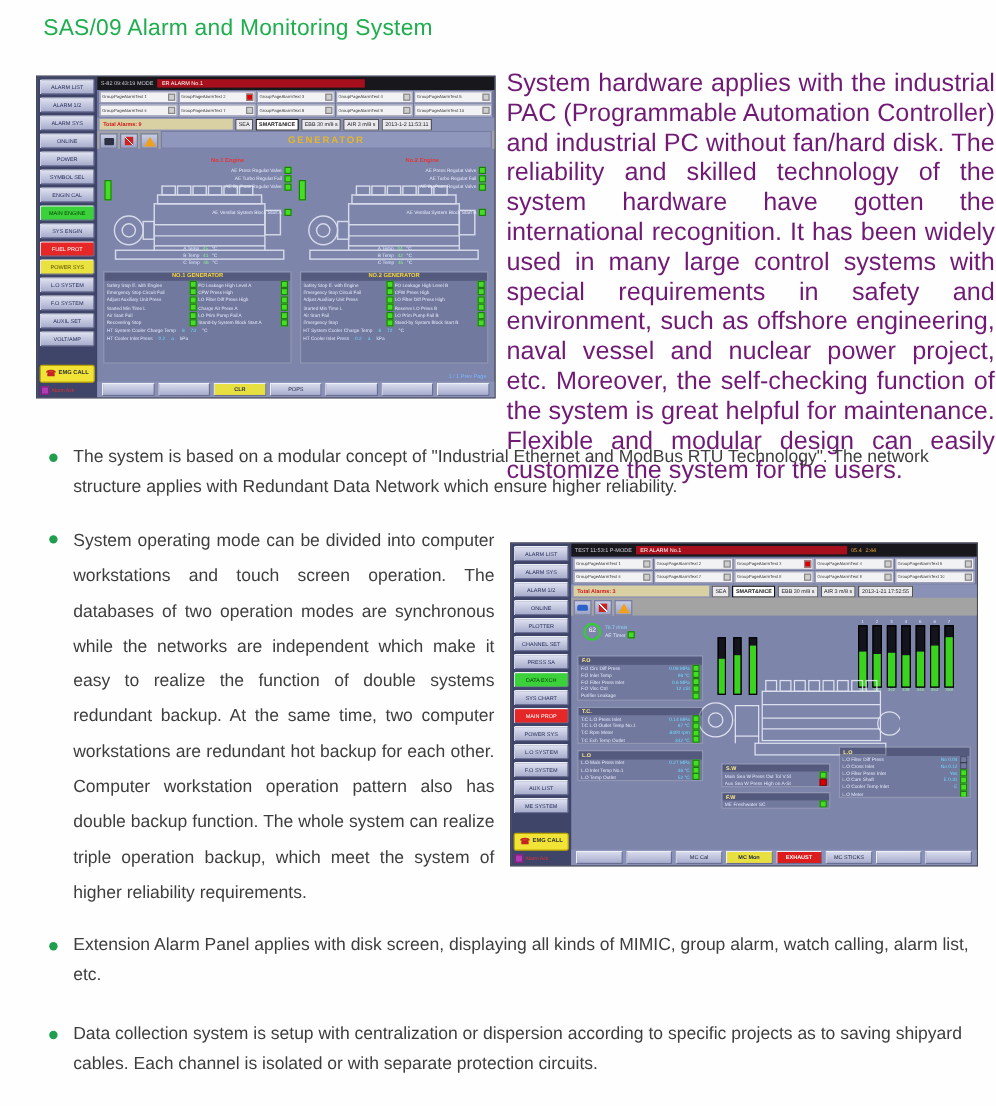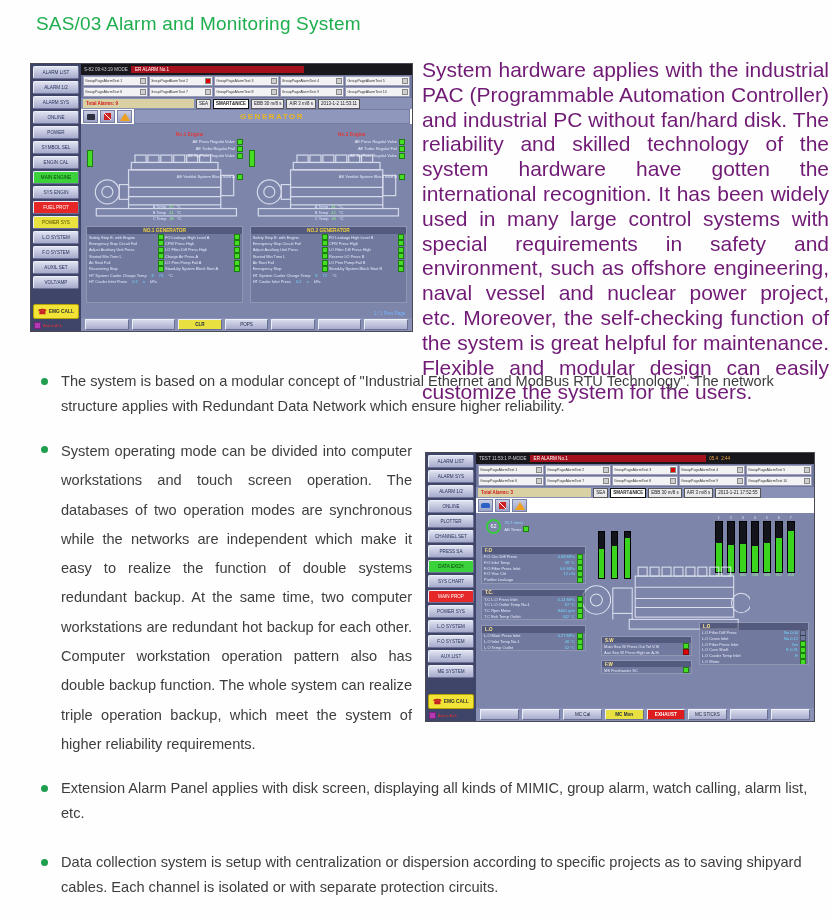--- a/index.html
+++ b/index.html
@@ -41,21 +41,21 @@
   .gcell{height:8px;background:#f2f2f4;border:1px solid #9b9db6;display:flex;align-items:center;justify-content:space-between;padding:0 1px;overflow:hidden;cursor:pointer}
   .gtxt{font-size:3.6px;color:#333;white-space:nowrap;overflow:hidden}
   .gind{width:4px;height:4px;background:#cfcfcf;border:1px solid #888;flex:0 0 auto}
   .gind.alarm{background:#e00000}
 
   .status{height:11px;display:flex;align-items:center;gap:2px;background:#8a91b6;padding:0 2px;font-size:4.5px}
   .st-total{flex:0 0 33%;background:#d9d0a4;color:#d01818;height:9px;line-height:9px;padding-left:3px;font-weight:bold;white-space:nowrap;overflow:hidden}
   .st-box{background:#e9e9ee;border:1px solid #555;color:#222;height:8px;line-height:8px;padding:0 2px;white-space:nowrap}
   .st-box.lit{background:#fff;border-color:#111;font-weight:bold}
 
-  .toolbar{height:15px;display:flex;align-items:center;gap:2px;background:#ffffff;padding:0 2px}
+  .toolbar{height:15px;display:flex;align-items:flex-end;gap:2px;background:#a3a3a3;padding:0 2px}
   .icbox{width:13px;height:11px;border:1px solid #777ea6;background:linear-gradient(#c9cde2,#9ba2c6);display:flex;align-items:center;justify-content:center;cursor:pointer}
   .ic-print{width:8px;height:6px;background:#2c3040;border-radius:1px}
   .ic-ship{width:9px;height:5px;background:#2a62c8;border-radius:2px 2px 1px 1px}
   .ic-tools{width:7px;height:7px;background:linear-gradient(45deg,#c22 45%,#fff 45%,#fff 55%,#c22 55%)}
   .ic-warn{width:0;height:0;border-left:5px solid transparent;border-right:5px solid transparent;border-bottom:8px solid #f0a01e}
   .bar-title{flex:1;height:13px;background:#8f97bd;border:1px solid #777ea6;color:#e8b622;font-weight:bold;font-size:8px;display:flex;align-items:center;justify-content:center;letter-spacing:1.5px}
 
   .mimic{flex:1;position:relative;overflow:hidden}
 
   .botbar{height:13px;background:#8a91b6;display:flex;gap:3px;align-items:center;padding:0 4px}
@@ -114,21 +114,21 @@
   .cyllab{font-size:3.8px;color:#9ef09e;line-height:1}
 
   .minibars{position:absolute;left:36%;top:9%;height:25%;display:flex;gap:6px;align-items:stretch}
   .minibars .cylcol{width:5px}
 
   .engsvg2{position:absolute;left:28%;top:17%;width:53%;height:50%}
 </style>
 </head>
 <body>
 
-<h1 class="title">SAS/03 Alarm and Monitoring System</h1>
+<h1 class="title">SAS/09 Alarm and Monitoring System</h1>
 
 <div class="shot shot1">
   <div class="sb">
     <div class="sb-btns">
 
         <div class="sb-btn">
           <span>ALARM LIST</span>
         </div>
 
         <div class="sb-btn">

